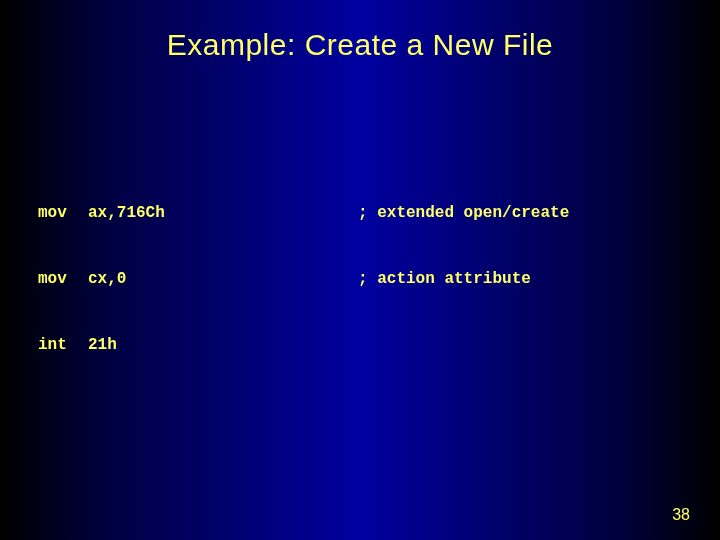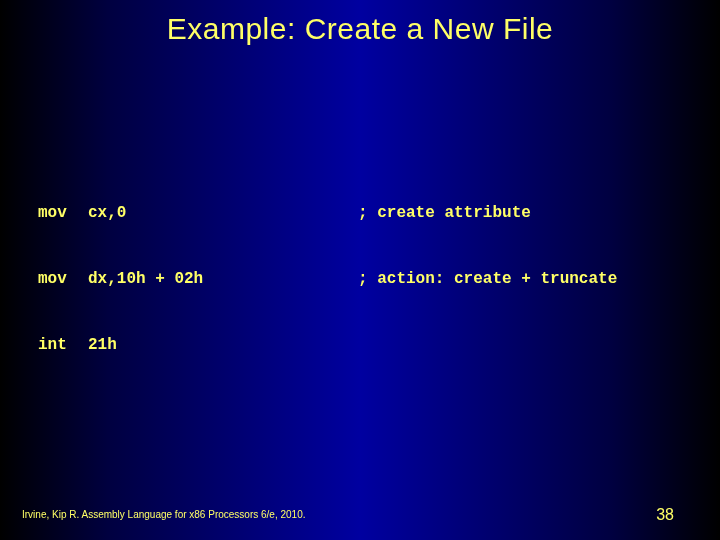--- a/index.html
+++ b/index.html
@@ -14,21 +14,21 @@
     width: 720px;
     height: 540px;
     background: linear-gradient(to right, #000000 0%, #000040 15%, #0000a0 50%, #000040 85%, #000000 100%);
     position: relative;
     box-sizing: border-box;
   }
   .title {
     color: #ffff66;
     font-size: 30px;
     text-align: center;
-    padding-top: 12px;
+    padding-top: 28px;
     font-weight: normal;
     letter-spacing: 0.5px;
   }
   .code-block {
     position: absolute;
     top: 158px;
     left: 38px;
     font-family: "Courier New", Courier, monospace;
     font-size: 16px;
     font-weight: bold;
@@ -52,39 +52,38 @@
   }
   .footer-left {
     position: absolute;
     left: 22px;
     bottom: 20px;
     color: #ffff66;
     font-size: 10px;
   }
   .footer-right {
     position: absolute;
-    right: 46px;
+    right: 30px;
     bottom: 16px;
     color: #ffff66;
     font-size: 16px;
     margin-top: 30px;
   }
 </style>
 </head>
 <body>
 
 <div class="slide">
 
   <div class="title">Example: Create a New File</div>
 
   <div class="code-block">
-    <span class="code-row"><span class="col-op">mov</span><span class="col-args">cx,0</span><span class="col-cmt">; create attribute</span></span>
-    <span class="code-row"><span class="col-op">mov</span><span class="col-args">dx,10h + 02h</span><span class="col-cmt">; action: create + truncate</span></span>
+    <span class="code-row"><span class="col-op">mov</span><span class="col-args">ax,716Ch</span><span class="col-cmt">; extended open/create</span></span>
+    <span class="code-row"><span class="col-op">mov</span><span class="col-args">cx,0</span><span class="col-cmt">; action attribute</span></span>
     <span class="code-row"><span class="col-op">int</span><span class="col-args">21h</span><span class="col-cmt"></span></span>
     
     
     
   </div>
 
-  <div class="footer-left">Irvine, Kip R. Assembly Language for x86 Processors 6/e, 2010.</div>
   <div class="footer-right">38</div>
 
 </div>
 
 </body></html>

